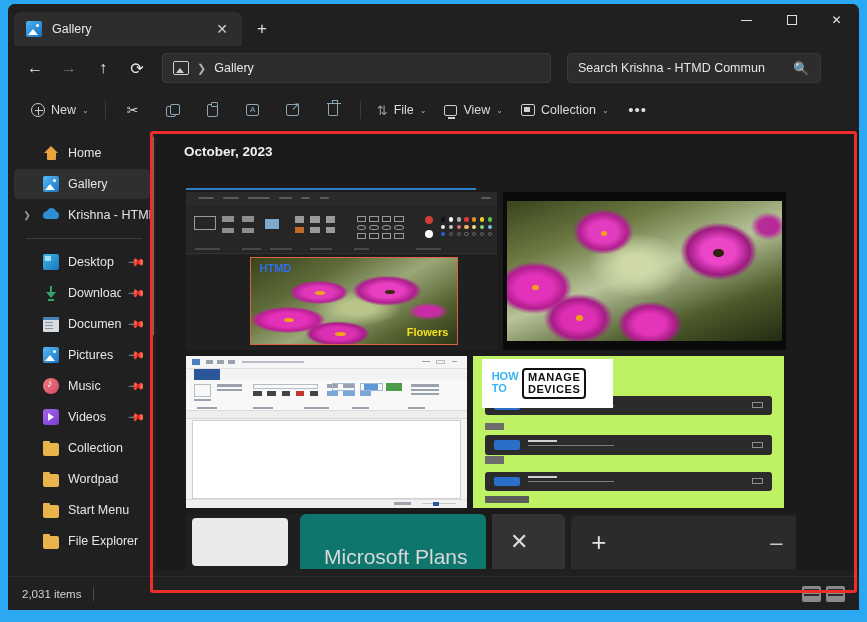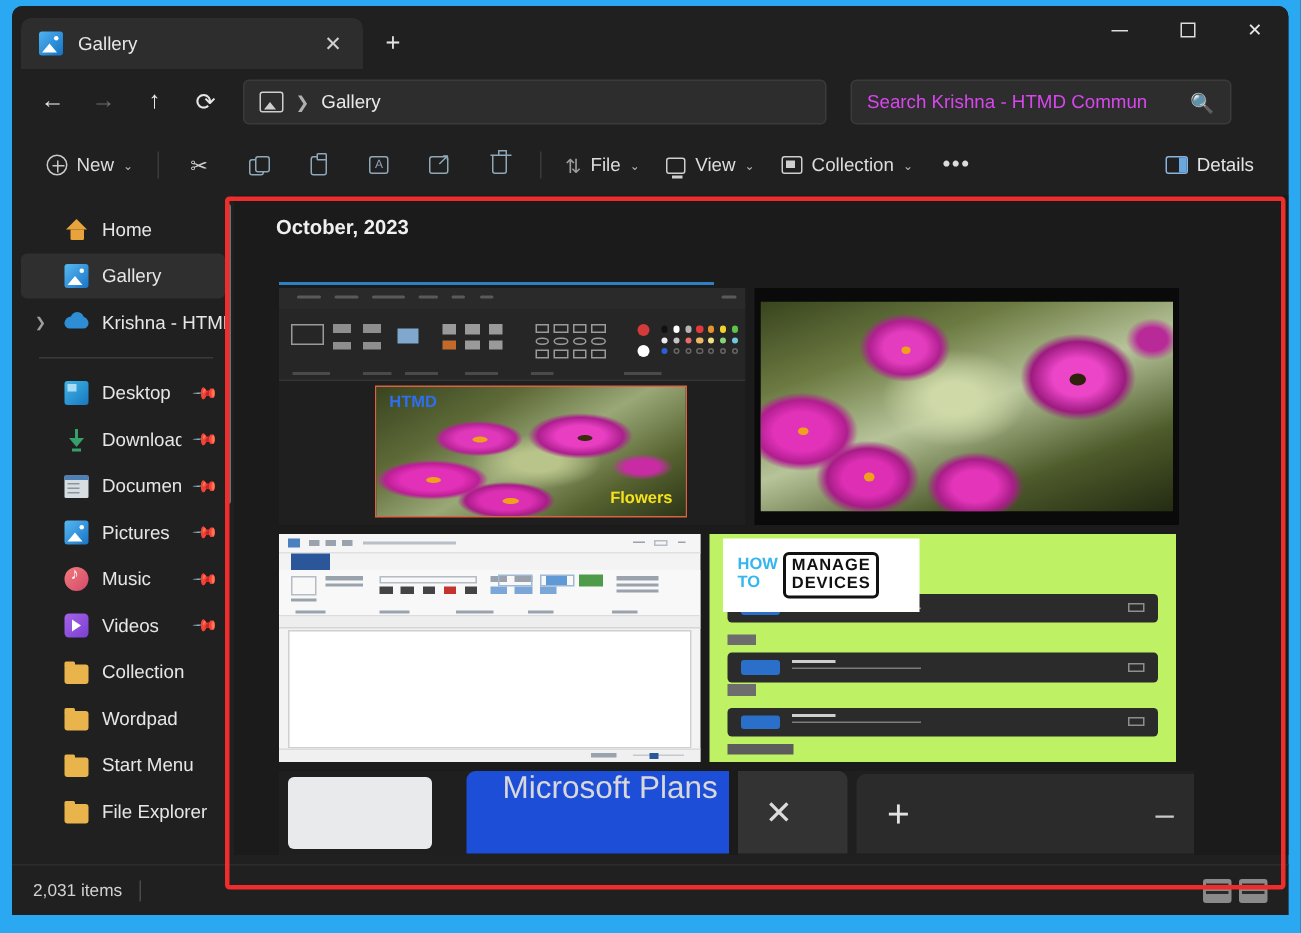--- a/index.html
+++ b/index.html
@@ -120,21 +120,21 @@
   .crumb-text { color: #e9e9e9; font-size: 12.5px; }
   .searchbar {
     margin-left: 16px;
     width: 254px; height: 30px;
     background: #2d2d2d;
     border: 1px solid #3a3a3a;
     border-radius: 4px;
     display: flex; align-items: center;
     padding: 0 10px;
   }
-  .searchbar .ph { flex: 1; color: #d946ef; font-size: 12.5px; white-space: nowrap; overflow: hidden; }
+  .searchbar .ph { flex: 1; color: #e5e5e5; font-size: 12.5px; white-space: nowrap; overflow: hidden; }
   .searchbar .mag { color: #d8d8d8; font-size: 13px; }
 
   
   .cmdbar {
     height: 40px;
     display: flex; align-items: center;
     padding: 0 14px;
     background: #202020;
     gap: 0;
   }
@@ -382,22 +382,22 @@
     border: 2px solid #111; border-radius: 4px; padding: 2px 4px;
     display: flex; flex-direction: column; justify-content: center; gap: 1px;
   }
   .htmd-manage, .htmd-devices { color: #111; font-weight: bold; line-height: 1; letter-spacing: 0.6px; }
 
   
   .browser { background: #1f1f1f; }
   .br-white { position: absolute; left: 2%; top: 6%; width: 32%; height: 80%; background: #e9eaec; border-radius: 4px; }
   .br-tab {
     position: absolute; left: 38%; top: 0; width: 62%; height: 92%;
-    background: #1d4ed8; border-radius: 6px 6px 0 0;
-    display: flex; align-items: flex-start; padding-left: 8%; margin-left: 11px;
+    background: #0f766e; border-radius: 6px 6px 0 0;
+    display: flex; align-items: flex-end; padding-left: 8%;
   }
   .br-tab-title { color: #d8d8d8; font-size: 21px; white-space: nowrap; }
   .browser2 { background: #1f1f1f; }
   .br2-tabend {
     position: absolute; left: 0; top: 0; width: 24%; height: 92%;
     background: #333333; border-radius: 0 6px 0 0;
     display: flex; align-items: center; justify-content: flex-end; padding-right: 12%;
   }
   .br2-x { color: #dcdcdc; font-size: 22px; }
   .br2-strip {
@@ -542,24 +542,20 @@
       </div>
       <div class="cmd">
         <span class="ic ic-collection"></span>
         <span>Collection</span>
         <span class="chev">⌄</span>
       </div>
       <div class="cmd icononly">
         <span class="ic-dots">•••</span>
       </div>
       <div class="cmd-spacer"></div>
-      <div class="cmd details-btn">
-        <span class="ic ic-details"></span>
-        <span>Details</span>
-      </div>
     </div>
 
     <div class="body">
 
       <div class="sidebar">
         <div class="nav-item">
           <span class="exp blank">❯</span>
           <span class="sico sico-home"></span>
           <span class="nav-label">Home</span>
         </div>

